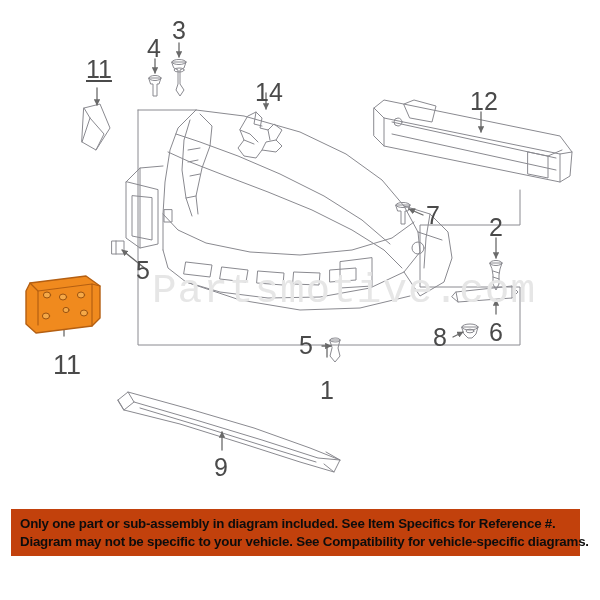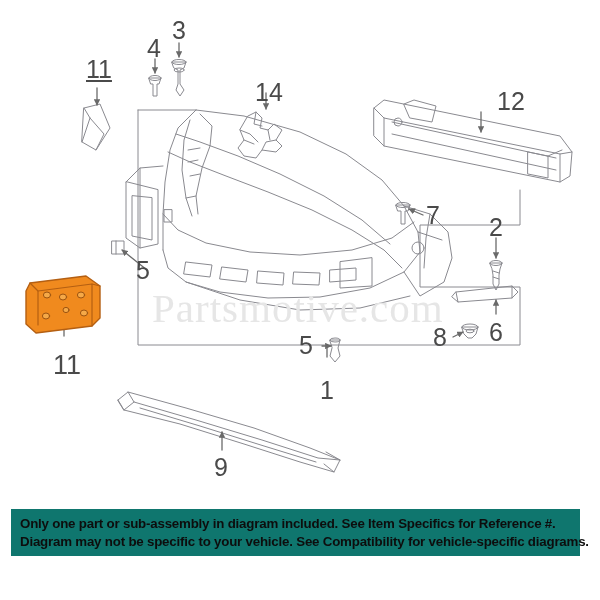--- a/index.html
+++ b/index.html
@@ -7,26 +7,26 @@
     width:600px;height:600px;overflow:hidden;background:#ffffff;
     font-family:"Liberation Sans",sans-serif;
   }
   #root{position:relative;width:600px;height:600px;}
   #diagram{position:absolute;left:0;top:0;width:600px;height:505px;}
   .callout{
     position:absolute;color:#4a4a4a;font-family:"Liberation Sans",sans-serif;
     font-size:25px;line-height:1;user-select:none;white-space:nowrap;
   }
   .wm{
-    position:absolute;left:152px;top:284px;font-size:41px;color:#e6e6e6;
-    font-family:Liberation Serif, serif;letter-spacing:1px;user-select:none;
+    position:absolute;left:152px;top:268px;font-size:41px;color:#e6e6e6;
+    font-family:Liberation Mono, monospace;letter-spacing:1px;user-select:none;
   }
   #banner{
     position:absolute;left:11px;top:509px;width:569px;height:47px;
-    background:#0f766e;box-sizing:border-box;padding:6px 9px 0 9px;
+    background:#c2410c;box-sizing:border-box;padding:6px 9px 0 9px;
   }
   #banner div{
     color:#0d0d0d;font-family:"Liberation Sans",sans-serif;font-size:13.3px;
     font-weight:bold;line-height:18px;letter-spacing:-0.2px;white-space:nowrap;
   }
 </style>
 </head>
 <body>
 
 <div id="root">
@@ -199,21 +199,21 @@
       </g>
     </g>
   </svg>
 
   <div class="wm">Partsmotive.com</div>
 
   <div class="callout" style="left:86px;top:57px;text-decoration:underline;">11</div>
   <div class="callout" style="left:147px;top:36px;">4</div>
   <div class="callout" style="left:172px;top:18px;">3</div>
   <div class="callout" style="left:255px;top:80px;">14</div>
-  <div class="callout" style="left:497px;top:89px;text-align:center;">12</div>
+  <div class="callout" style="left:470px;top:89px;text-align:center;">12</div>
   <div class="callout" style="left:426px;top:203px;">7</div>
   <div class="callout" style="left:489px;top:215px;">2</div>
   <div class="callout" style="left:489px;top:320px;">6</div>
   <div class="callout" style="left:433px;top:325px;">8</div>
   <div class="callout" style="left:299px;top:333px;">5</div>
   <div class="callout" style="left:320px;top:378px;">1</div>
   <div class="callout" style="left:214px;top:455px;">9</div>
   <div class="callout" style="left:136px;top:258px;">5</div>
   <div class="callout" style="left:53px;top:352px;font-size:27px;">11</div>
 

